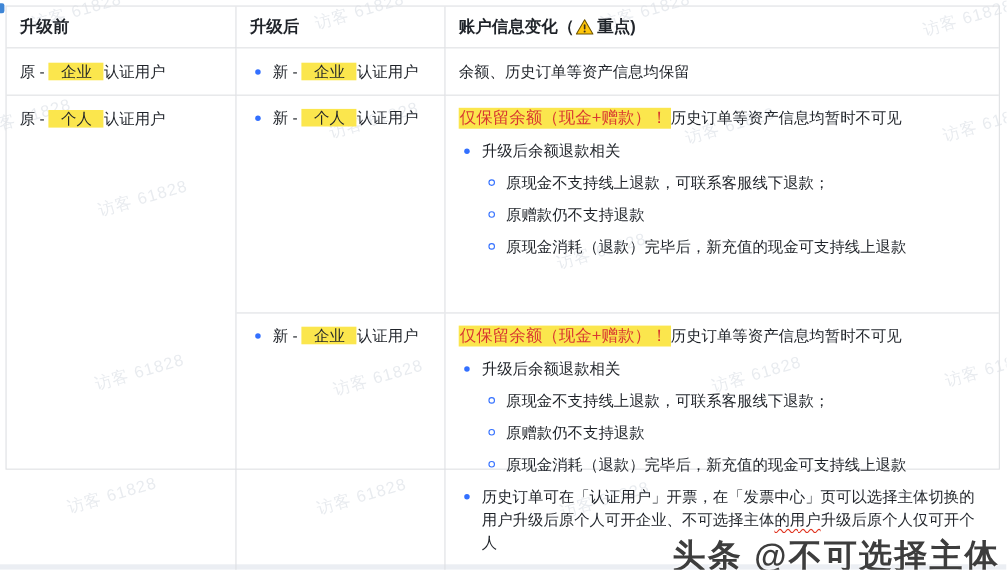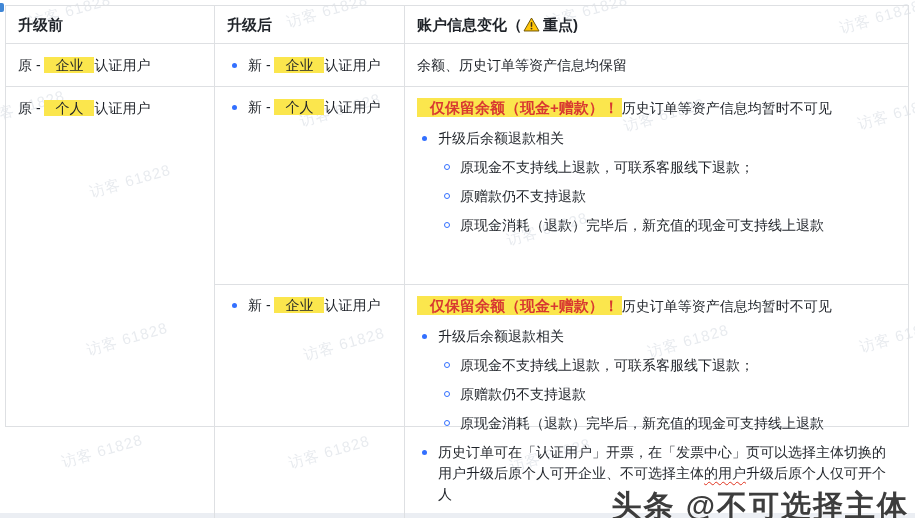--- a/index.html
+++ b/index.html
@@ -43,22 +43,22 @@
   
   .b1 { display:flex; margin-bottom:8px; }
   .b1 .dot { flex:0 0 auto; width:5px; height:5px; border-radius:50%; background:#3370FF; margin:8px 11px 0 5px; }
   .b2 { display:flex; margin-bottom:8px; }
   .b2 .ring { flex:0 0 auto; width:6px; height:6px; border:1.5px solid #3370FF; border-radius:50%; margin:7px 10px 0 27px; }
   .after-item { display:flex; }
   .after-item .dot { flex:0 0 auto; width:5px; height:5px; border-radius:50%; background:#3370FF; margin:8px 11px 0 5px; }
   
   .alert-line { margin-bottom:9px; }
   .alert {
-    background:#FBE64D; color:#D83931; font-weight:bold; font-size:15px;
-    padding:1px 3px 1px 13px;
+    background:#FBE64D; color:#D83931; font-weight:normal; font-size:15px;
+    padding:1px 3px 1px 1px;
   }
   .sp-mark {
     text-decoration-line:underline; text-decoration-style:wavy;
     text-decoration-color:#e0331f; text-decoration-thickness:1px;
     text-underline-offset:3px;
   }
   .pad-top { padding-top:10px; }
   
   .bottom-strip { position:absolute; left:0; right:0; bottom:0; height:5px; background:#ebeef3; z-index:0; }
   .brand {

